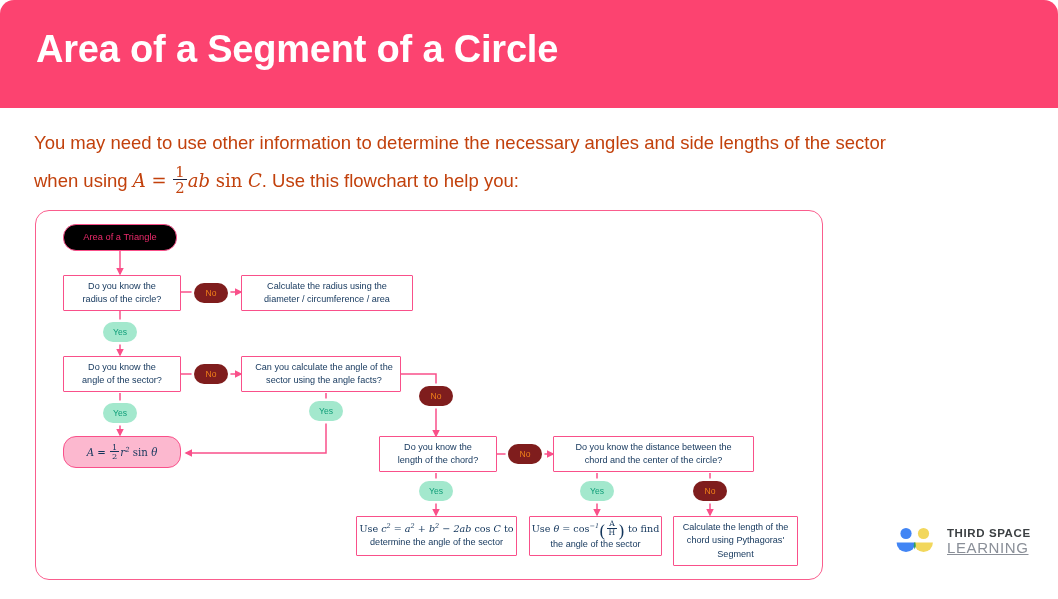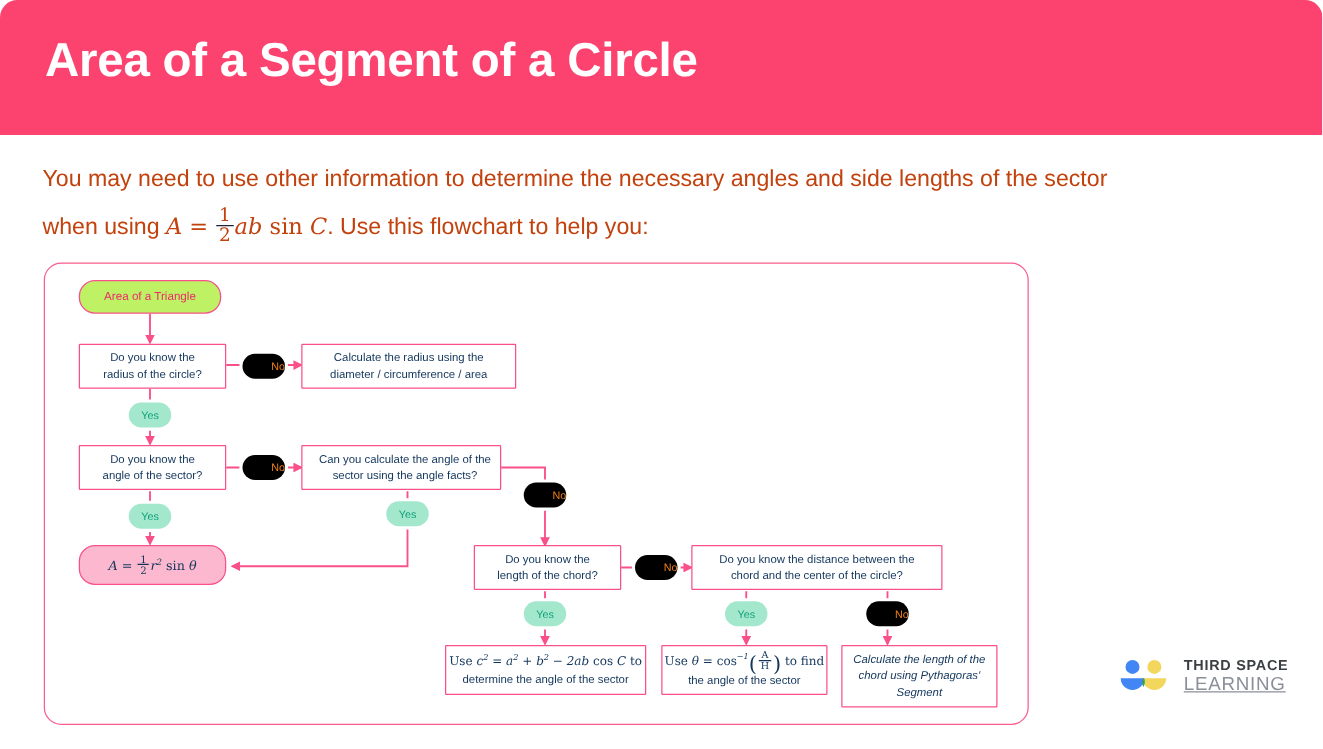--- a/index.html
+++ b/index.html
@@ -98,21 +98,21 @@
     display: flex;
     align-items: center;
     justify-content: center;
     text-align: center;
     line-height: 1.45;
     font-size: 9.1px;
     padding: 2px 5px;
     z-index: 3;
   }
   .node.start {
-    background: #bef264;
+    background: #000000;
     border-color: #f9508a;
     color: #ec2a6b;
     border-radius: 13px;
     font-size: 9.3px;
   }
   .node.result {
     background: #fcb8cf;
     border-color: #f9508a;
     border-radius: 13px;
   }
@@ -124,21 +124,21 @@
     font-size: 8.6px;
     display: flex;
     align-items: center;
     justify-content: center;
     box-shadow: 0 0 0 2.5px #ffffff;
     z-index: 5;
     width: 34px;
     height: 20px;
   }
   .badge.yes { background: #a3e8cd; color: #0f9e78; }
-  .badge.no  { background: #000000; color: #f08019; justify-content: flex-end; }
+  .badge.no  { background: #7f1d1d; color: #f08019; }
 
   
   .nodemath {
     font-family: "DejaVu Serif", serif;
     font-style: italic;
     font-size: 9.6px;
     white-space: nowrap;
   }
   .nodemath .frac { vertical-align: -0.40em; font-size: 0.80em; }
   .nodemath .frac .den { border-top: 0.8px solid #12355b; }
@@ -289,21 +289,21 @@
         </div>
       </div>
 
       <div class="node" style="left:493px; top:305px; width:133px; height:40px;">
         <div>
           <div class="nodemath"><span class="upr">Use</span> <span>θ</span> <span class="upr">=</span> <span class="upr">cos</span><sup class="exp">−1</sup><span class="paren">(</span><span class="frac"><span class="num">A</span><span class="den">H</span></span><span class="paren">)</span> <span class="upr">to find</span></div>
           <div style="text-align:center;">the angle of the sector</div>
         </div>
       </div>
 
-      <div class="node" style="left:637px; top:305px; width:125px; height:50px;font-style:italic;">
+      <div class="node" style="left:637px; top:305px; width:125px; height:50px;">
         <div>
           <div>Calculate the length of the</div>
           <div>chord using Pythagoras'</div>
           <div>Segment</div>
         </div>
       </div>
 
       <div class="badge no" style="left:158px; top:72px;">
         <span>No</span>
         </div>

